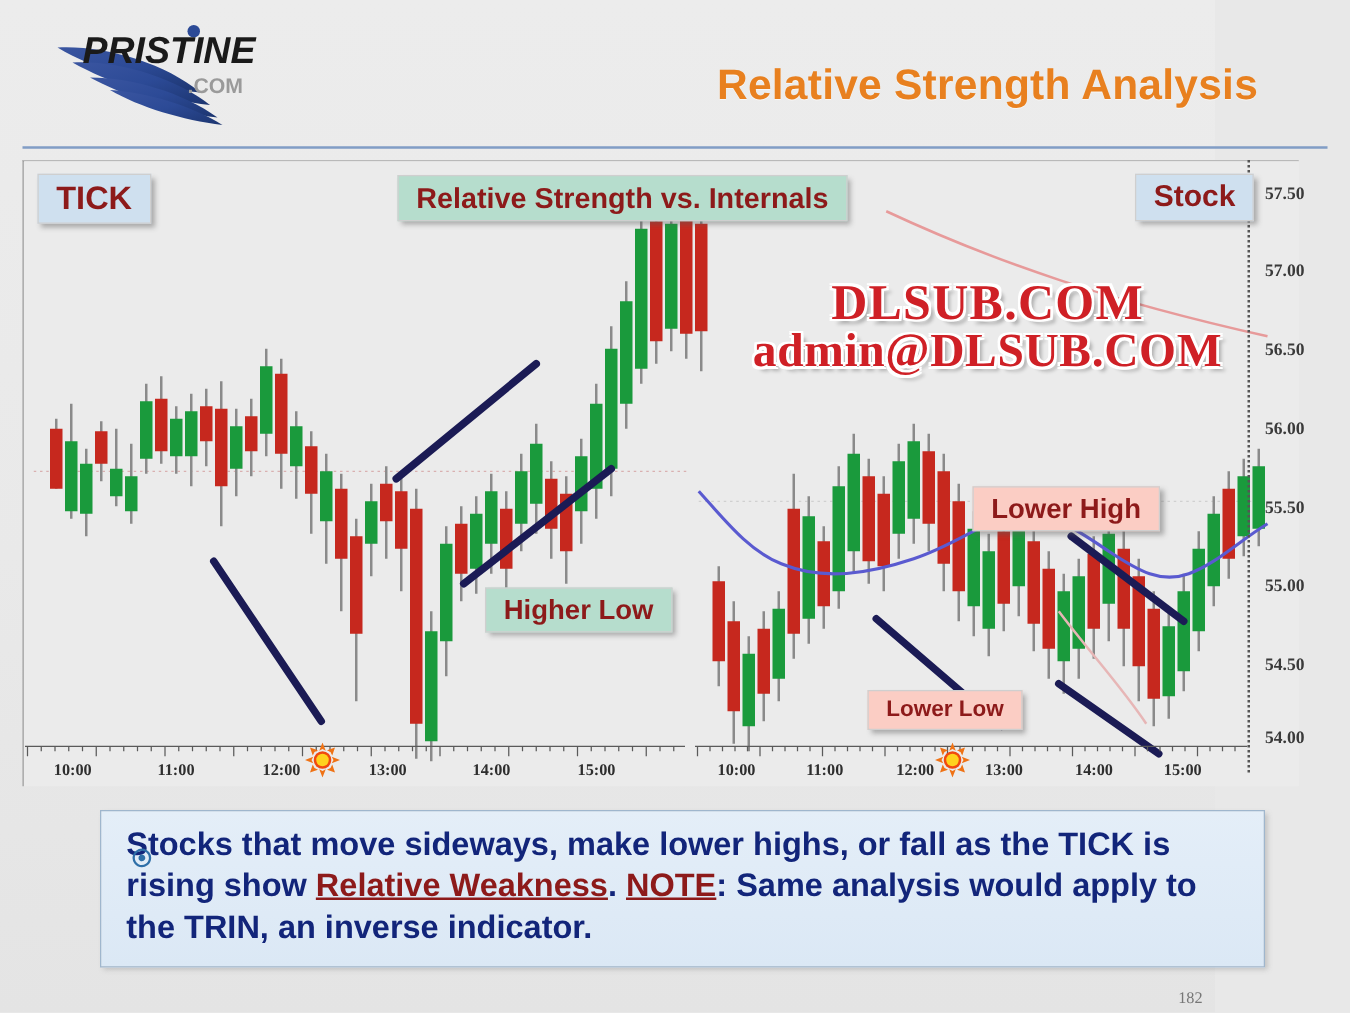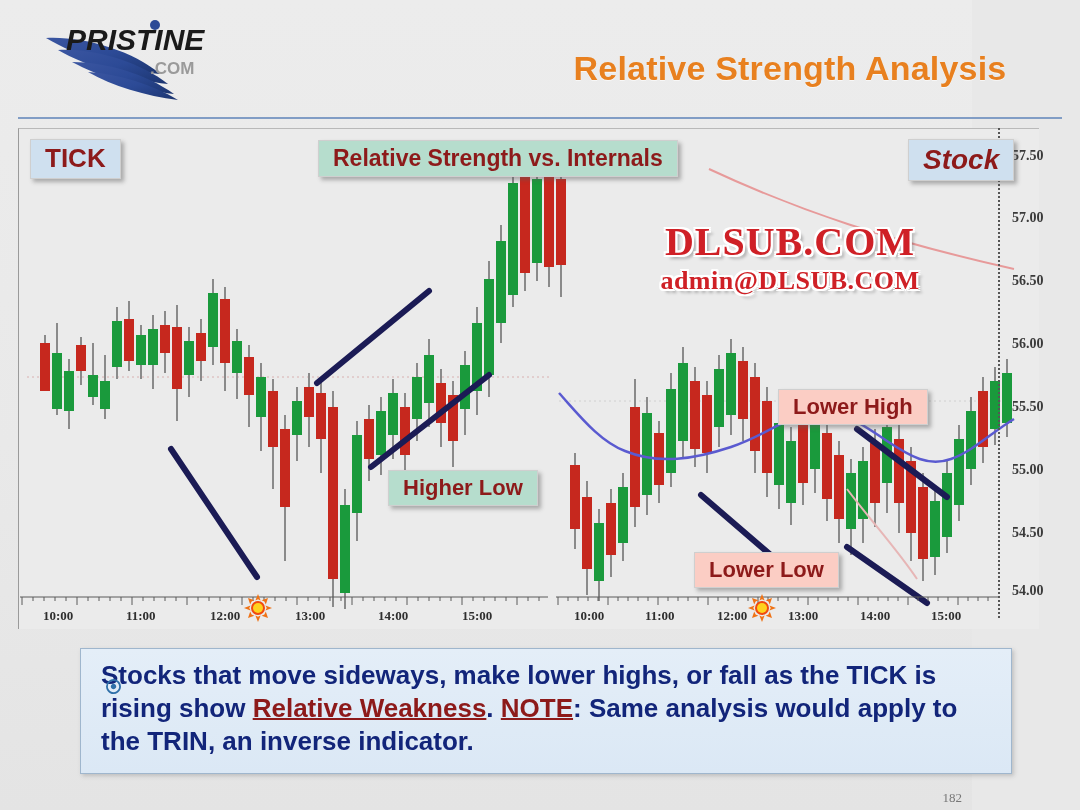--- a/index.html
+++ b/index.html
@@ -65,21 +65,21 @@
   .cal-blue{background:#cfe0ef;}
   .cal-pink{background:#fbcdc4;}
 
   
   #watermark{position:absolute;left:540px;top:222px;width:500px;text-align:center;
              font-family:Liberation Serif, serif;font-weight:bold;color:#cf2026;
              line-height:1.0;pointer-events:none;}
   #wm1{font-size:40px;letter-spacing:1px;
        text-shadow:-2px -2px 0 #fff,2px -2px 0 #fff,-2px 2px 0 #fff,2px 2px 0 #fff,
                    0 -2px 0 #fff,0 2px 0 #fff,-2px 0 0 #fff,2px 0 0 #fff,4px 4px 3px rgba(0,0,0,.25);}
-  #wm2{font-size:26px;letter-spacing:.5px;margin-top:6px;
+  #wm2{font-size:38px;letter-spacing:.5px;margin-top:0;
        text-shadow:-2px -2px 0 #fff,2px -2px 0 #fff,-2px 2px 0 #fff,2px 2px 0 #fff,
                    0 -2px 0 #fff,0 2px 0 #fff,-2px 0 0 #fff,2px 0 0 #fff,4px 4px 3px rgba(0,0,0,.25);}
 
   
   #caption{
     position:absolute;left:80px;top:648px;width:930px;height:124px;
     background:linear-gradient(180deg,#e4eef8 0%,#dbe8f5 100%);
     border:1px solid #9fb6cd;
     box-shadow:2px 2px 4px rgba(120,120,120,.35);
   }
@@ -499,28 +499,28 @@
       </g>
       <circle cx="14" cy="14" r="7" fill="#f04a10"></circle>
       <circle cx="14" cy="14" r="5" fill="#ffd21e"></circle>
     </svg>
   </div>
 
   <div class="callout cal-blue" style="left:30px;top:139px;font-size:26px;">TICK</div>
 
   <div class="callout cal-green" style="left:318px;top:140px;font-size:23px;">Relative Strength vs. Internals</div>
 
-  <div class="callout cal-blue" style="left:908px;top:139px;font-size:28px;font-style:italic;">Stock</div>
+  <div class="callout cal-blue" style="left:908px;top:139px;font-size:24px;">Stock</div>
 
 
   <div class="callout cal-pink" style="left:778px;top:389px;font-size:22px;">Lower High</div>
 
   <div class="callout cal-green" style="left:388px;top:470px;font-size:22px;">Higher Low</div>
 
-  <div class="callout cal-pink" style="left:694px;top:552px;font-size:22px;">Lower Low</div>
+  <div class="callout cal-pink" style="left:694px;top:552px;font-size:18px;">Lower Low</div>
 
   <div id="watermark">
     <div id="wm1">DLSUB.COM</div>
     <div id="wm2">admin@DLSUB.COM</div>
   </div>
 
   <div id="caption">
     <div id="captiontext">
       <span id="bullet">⦿</span>
       <span>Stocks that move sideways, make lower highs, or fall as the TICK is rising show </span><span class="hl">Relative Weakness</span><span>.  </span><span class="hl">NOTE</span><span>:  Same analysis would apply to the TRIN, an inverse indicator.</span>

